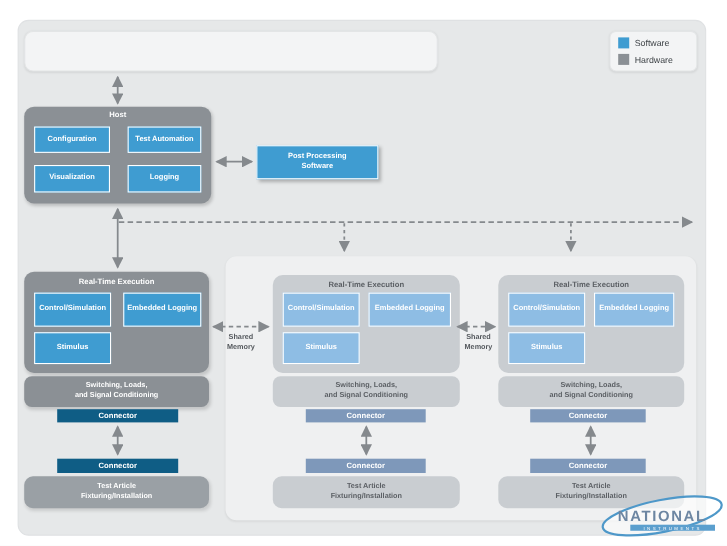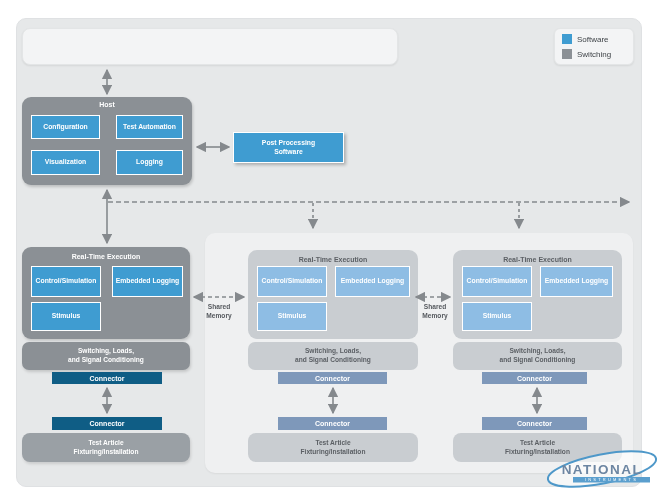--- a/index.html
+++ b/index.html
@@ -65,21 +65,21 @@
   <div class="abs alm-box center">
   </div>
 
   <div class="abs legend">
     <div class="legend-row">
       <span class="swatch swatch-software"></span>
       <span>Software</span>
     </div>
     <div class="legend-row">
       <span class="swatch swatch-hardware"></span>
-      <span>Switching</span>
+      <span>Hardware</span>
     </div>
   </div>
 
   <div class="abs host-box">
     <div class="abs host-title">Host</div>
     <div class="abs sw-box center" style="left:9px;top:18px;width:69px;height:24px;">Configuration</div>
     <div class="abs sw-box center" style="left:94px;top:18px;width:67px;height:24px;">Test Automation</div>
     <div class="abs sw-box center" style="left:9px;top:53px;width:69px;height:25px;">Visualization</div>
     <div class="abs sw-box center" style="left:94px;top:53px;width:67px;height:25px;">Logging</div>
   </div>

